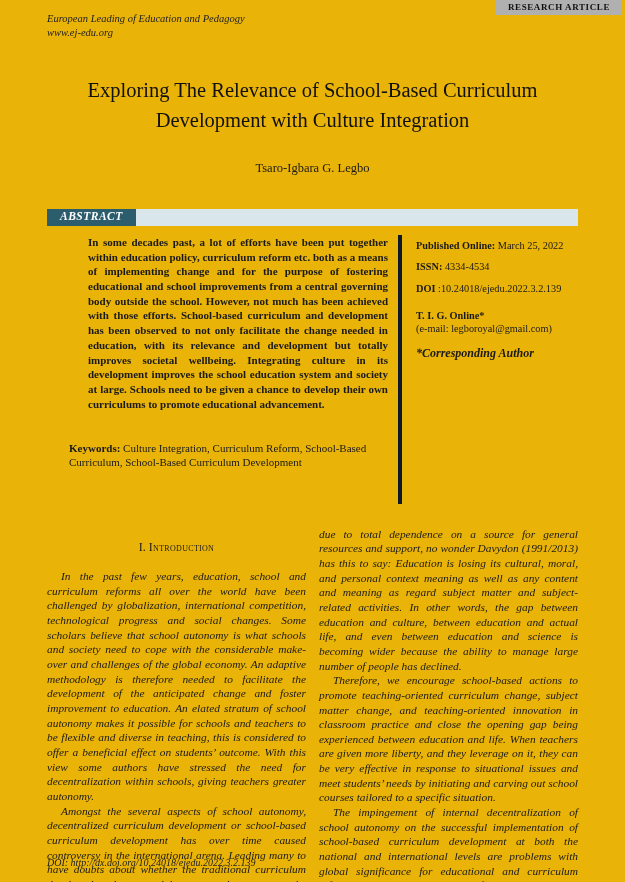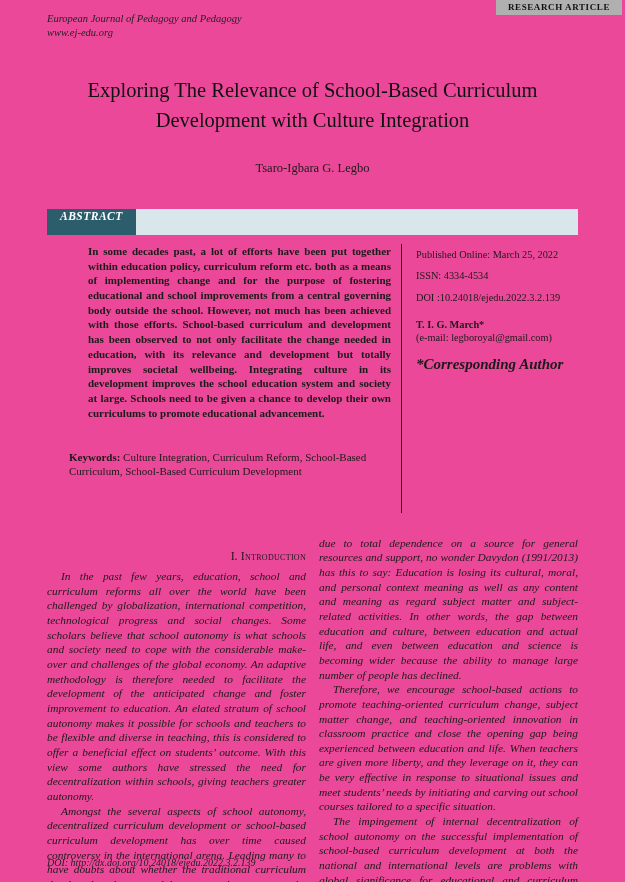--- a/index.html
+++ b/index.html
@@ -2,21 +2,21 @@
 <html><head>
 <meta charset="utf-8">
 <style>
   * { margin: 0; padding: 0; box-sizing: border-box; }
   html, body { background: #ffffff; }
   .page {
     position: relative;
     width: 625px;
     height: 882px;
     margin: 0 auto;
-    background: #ec4899;
+    background: #eab308;
     font-family: "Liberation Serif", "DejaVu Serif", serif;
     color: #1a1a1a;
     overflow: hidden;
   }
   .content { padding: 0 47px; }
 
   
   .journal-head {
     padding-top: 12px;
     font-style: italic;
@@ -48,36 +48,36 @@
     padding: 0 28px;
   }
   .paper-author {
     margin-top: 25px;
     text-align: center;
     font-size: 12.5px;
   }
 
   
   .abstract-wrap { margin-top: 33px; }
-  .abstract-header { display: flex; height: 26px; }
+  .abstract-header { display: flex; height: 17px; }
   .abstract-label {
     background: #2b5d6d;
     color: #ffffff;
     font-weight: bold;
     font-style: italic;
     font-size: 11.5px;
     padding: 1px 13px 2px 13px;
     letter-spacing: 0.5px;
   }
   .abstract-strip { flex: 1; background: #d9e7ec; }
 
   .abstract-cols { display: flex; margin-top: 9px; }
   .abstract-left {
     width: 355px;
-    border-right: 1px solid #0f172a;
+    border-right: 4px solid #0f172a;
     padding-right: 10px;
     padding-bottom: 34px;
   }
   .abstract-text {
     margin-left: 41px;
     font-weight: bold;
     font-size: 11px;
     line-height: 1.34;
     text-align: justify;
   }
@@ -91,45 +91,45 @@
   .keywords .kw-label { font-weight: bold; }
 
   .side-info {
     flex: 1;
     padding-left: 14px;
     padding-top: 4px;
     font-size: 10.3px;
     line-height: 1.3;
   }
   .side-row { margin-bottom: 8px; }
-  .side-row .lbl { font-weight: normal; }
+  .side-row .lbl { font-weight: bold; }
   .side-author-block { margin-top: 14px; }
   .side-author-name { font-weight: bold; }
   .side-affiliation { text-align: justify; }
   .side-corresponding {
     margin-top: 10px;
     font-weight: bold;
     font-style: italic;
-    font-size: 15px;
+    font-size: 12px;
   }
 
   
   .body-cols {
     display: flex;
     gap: 13px;
     margin-top: 23px;
     font-size: 11.4px;
     line-height: 1.285;
   }
   .col { flex: 1; text-align: justify; }
   .section-heading {
-    text-align: right;
+    text-align: center;
     font-size: 12px;
     margin-top: 13px;
-    margin-bottom: 5px;
+    margin-bottom: 14px;
     font-weight: normal;
   }
   .section-heading .sc { font-variant: small-caps; letter-spacing: 0.3px; }
   .col p { text-indent: 14px; margin: 0; font-style: italic; }
   .col p.no-indent { text-indent: 0; }
 
   
   .footer {
     position: absolute;
     bottom: 14px;
@@ -160,21 +160,21 @@
   }
 </style>
 </head>
 <body>
 
 <div class="page">
   <div class="research-badge">RESEARCH ARTICLE</div>
 
   <div class="content">
     <div class="journal-head">
-      <div>European Journal of Pedagogy and Pedagogy</div>
+      <div>European Leading of Education and Pedagogy</div>
       <div>www.ej-edu.org</div>
     </div>
 
     <h1 class="paper-title">Exploring The Relevance of School-Based Curriculum Development with Culture Integration</h1>
     <div class="paper-author">Tsaro-Igbara G. Legbo</div>
 
     <div class="abstract-wrap">
       <div class="abstract-header">
         <div class="abstract-label">ABSTRACT</div>
         <div class="abstract-strip"></div>
@@ -196,21 +196,21 @@
           </div>
           <div class="side-row">
             <span class="lbl">ISSN:</span>
             <span>4334-4534</span>
           </div>
           <div class="side-row">
             <span class="lbl">DOI</span>
             <span>:10.24018/ejedu.2022.3.2.139</span>
           </div>
           <div class="side-author-block">
-            <div class="side-author-name">T. I. G. March*</div>
+            <div class="side-author-name">T. I. G. Online*</div>
             <div>(e-mail: legboroyal@gmail.com)</div>
           </div>
           <div class="side-corresponding">*Corresponding Author</div>
         </div>
       </div>
     </div>
 
     <div class="body-cols">
       <div class="col">
         <div class="section-heading">

